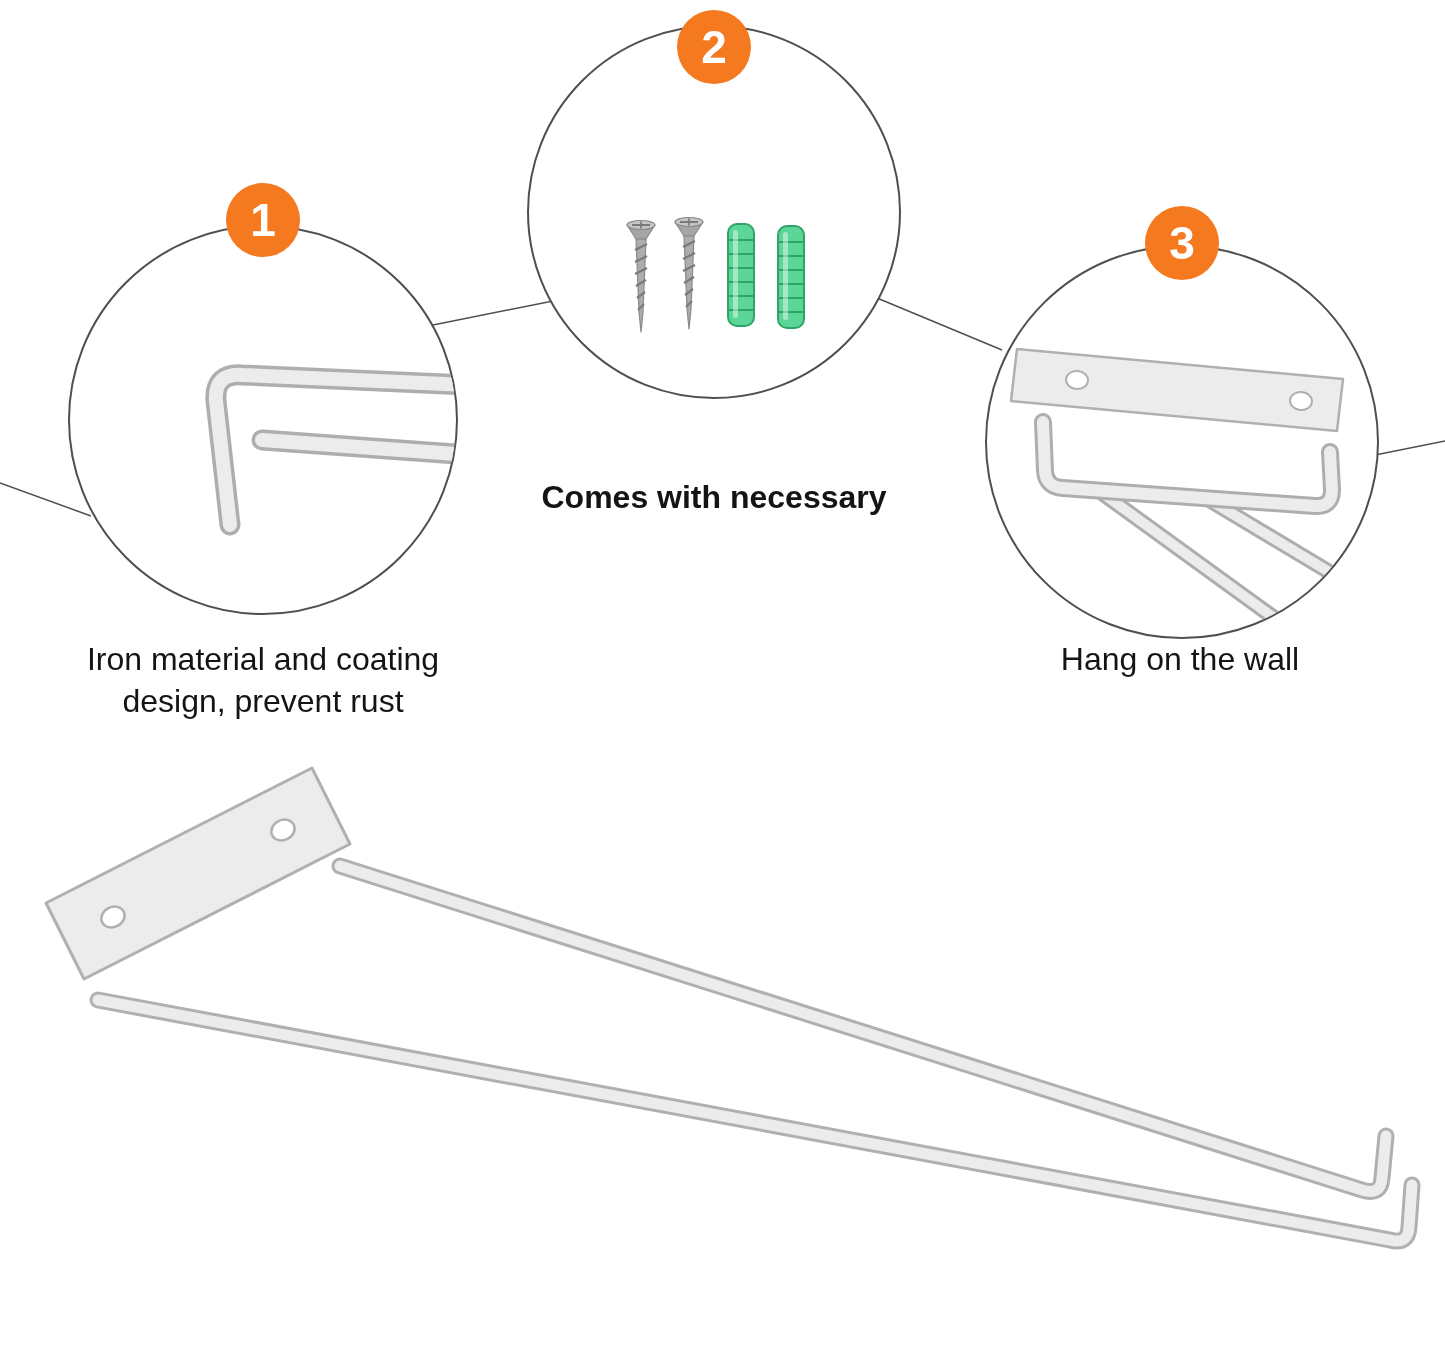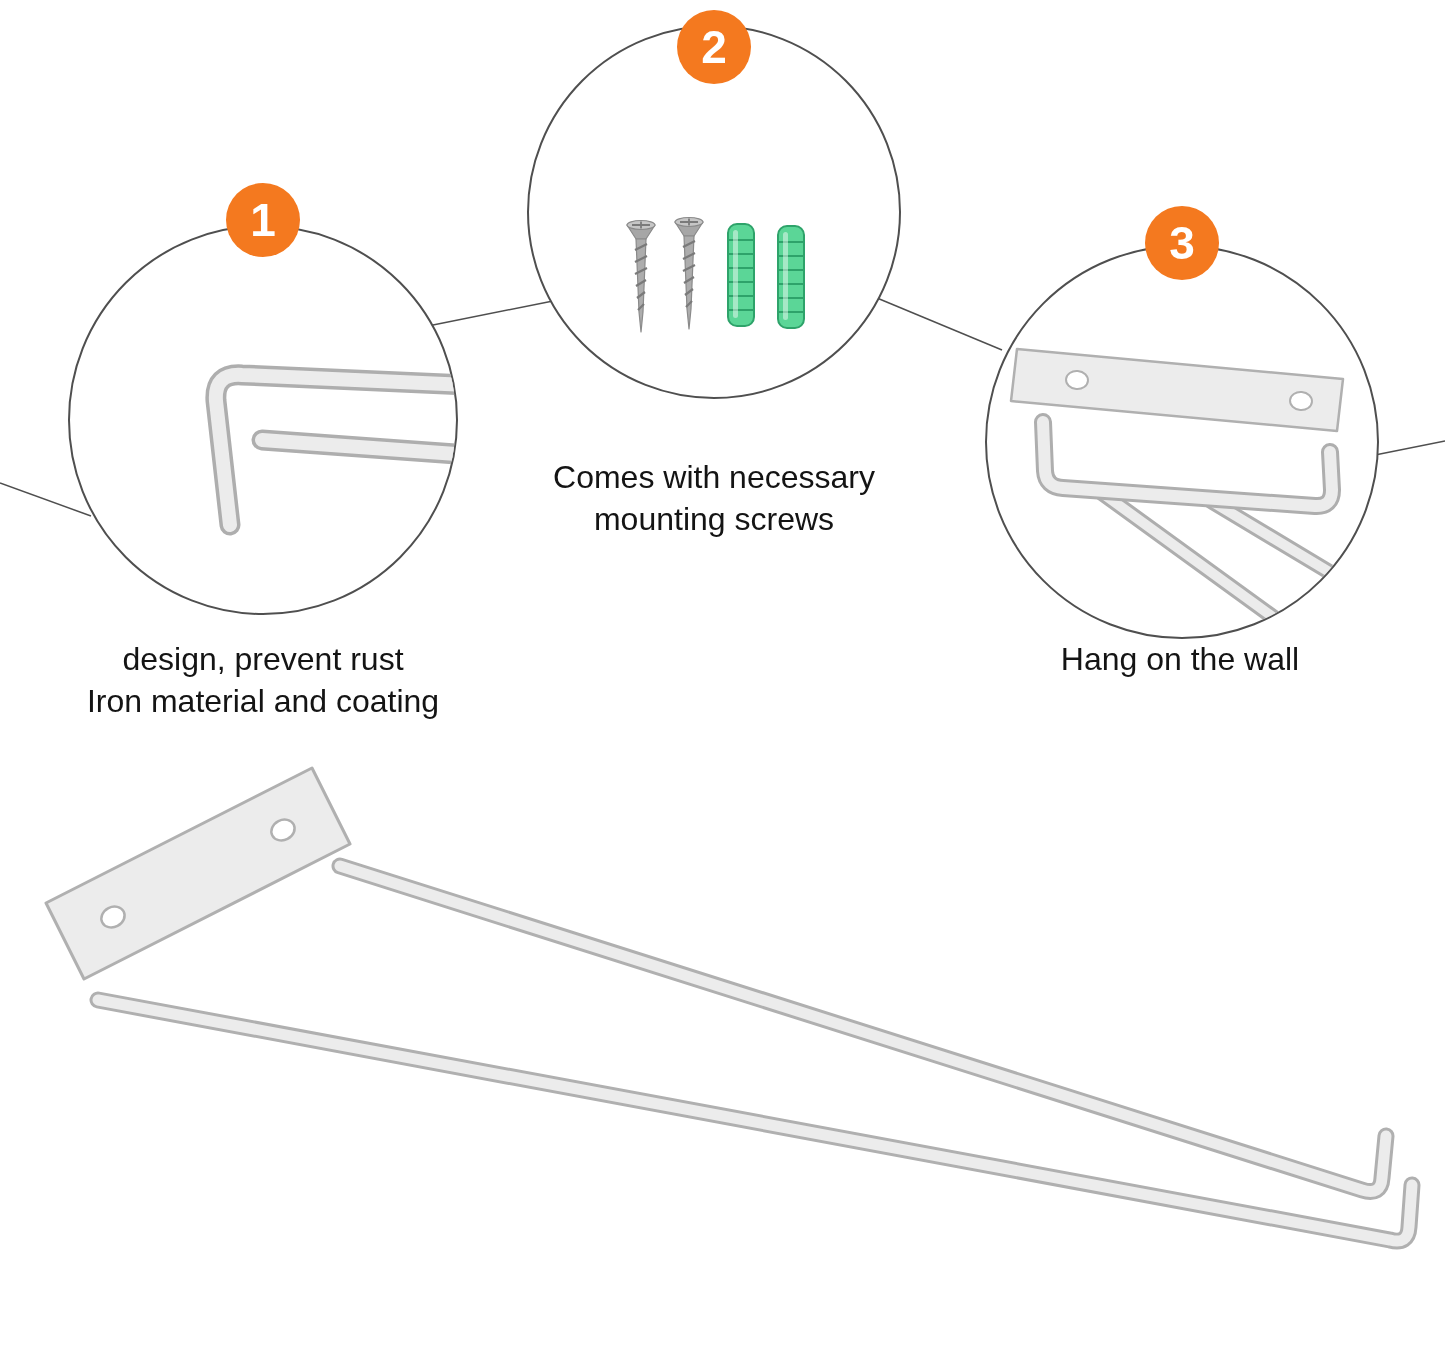--- a/index.html
+++ b/index.html
@@ -40,21 +40,21 @@
   #badge-3 { left:1145px; top:206px; }
   .caption {
     position:absolute;
     text-align:center;
     font-size:32px;
     line-height:42px;
     color:#141414;
     z-index:2;
   }
   #caption-1 { left:18px;  top:638px; width:490px; }
-  #caption-2 { left:449px; top:456px; width:530px; }
+  #caption-2 { left:449px; top:476px; width:530px;font-weight:bold; }
   #caption-3 { left:930px; top:638px; width:500px; }
 </style>
 </head>
 <body>
 
 <svg class="stage-svg" width="1445" height="1347" viewBox="0 0 1445 1347">
 
   <g stroke="#4f4f4f" stroke-width="1.5">
     <line x1="0" y1="483" x2="91" y2="516"></line>
     <line x1="428" y1="326" x2="553" y2="301"></line>
@@ -81,22 +81,22 @@
     <path d="M400,158 L172,148 Q144,146 146,174 L160,298" stroke="#aeaeae" stroke-width="21"></path>
     <path d="M400,158 L172,148 Q144,146 146,174 L160,298" stroke="#ececec" stroke-width="14"></path>
     <path d="M400,228 L192,213" stroke="#aeaeae" stroke-width="21"></path>
     <path d="M400,228 L192,213" stroke="#ececec" stroke-width="14"></path>
   </svg>
 </div>
 <div class="badge" id="badge-1">
   <span>1</span>
 </div>
 <div class="caption" id="caption-1">
+  <div>Iron material and coating</div>
   <div>design, prevent rust</div>
-  <div>Iron material and coating</div>
 </div>
 
 <div class="callout-circle" id="circle-2">
   <svg width="374" height="374" viewBox="0 0 374 374">
 
     <g transform="translate(112,193)">
       <path d="M-14,5 L14,5 L5,19 L-5,19 Z" fill="#a6a6a6" stroke="#8a8a8a" stroke-width="1.2" stroke-linejoin="round"></path>
       <ellipse cx="0" cy="5" rx="14" ry="4.5" fill="#c6c6c6" stroke="#8a8a8a" stroke-width="1.2"></ellipse>
       <path d="M-9,5 L9,5 M0,1.5 L0,8.5" stroke="#7a7a7a" stroke-width="1.8" fill="none"></path>
       <path d="M-5,19 L5,19 L2,92 L0,112 L-2,92 Z" fill="#adadad" stroke="#8a8a8a" stroke-width="1.2" stroke-linejoin="round"></path>
@@ -122,21 +122,20 @@
       <path d="M-13,16 L13,16 M-13,30 L13,30 M-13,44 L13,44 M-13,58 L13,58 M-13,72 L13,72 M-13,86 L13,86" stroke="#2ea36a" stroke-width="2" fill="none"></path>
       <rect x="-8" y="6" width="5" height="88" rx="2.5" fill="rgba(255,255,255,0.45)"></rect>
     </g>
   </svg>
 </div>
 <div class="badge" id="badge-2">
   <span>2</span>
 </div>
 <div class="caption" id="caption-2">
   <div>Comes with necessary</div>
-  <div>mounting screws</div>
 </div>
 
 <div class="callout-circle" id="circle-3">
   <svg width="394" height="394" viewBox="0 0 394 394">
 
     <g fill="none" stroke-linecap="round">
       <path d="M115,246 L330,402" stroke="#aeaeae" stroke-width="16"></path>
       <path d="M115,246 L330,402" stroke="#ececec" stroke-width="10"></path>
       <path d="M224,254 L394,356" stroke="#aeaeae" stroke-width="16"></path>
       <path d="M224,254 L394,356" stroke="#ececec" stroke-width="10"></path>

